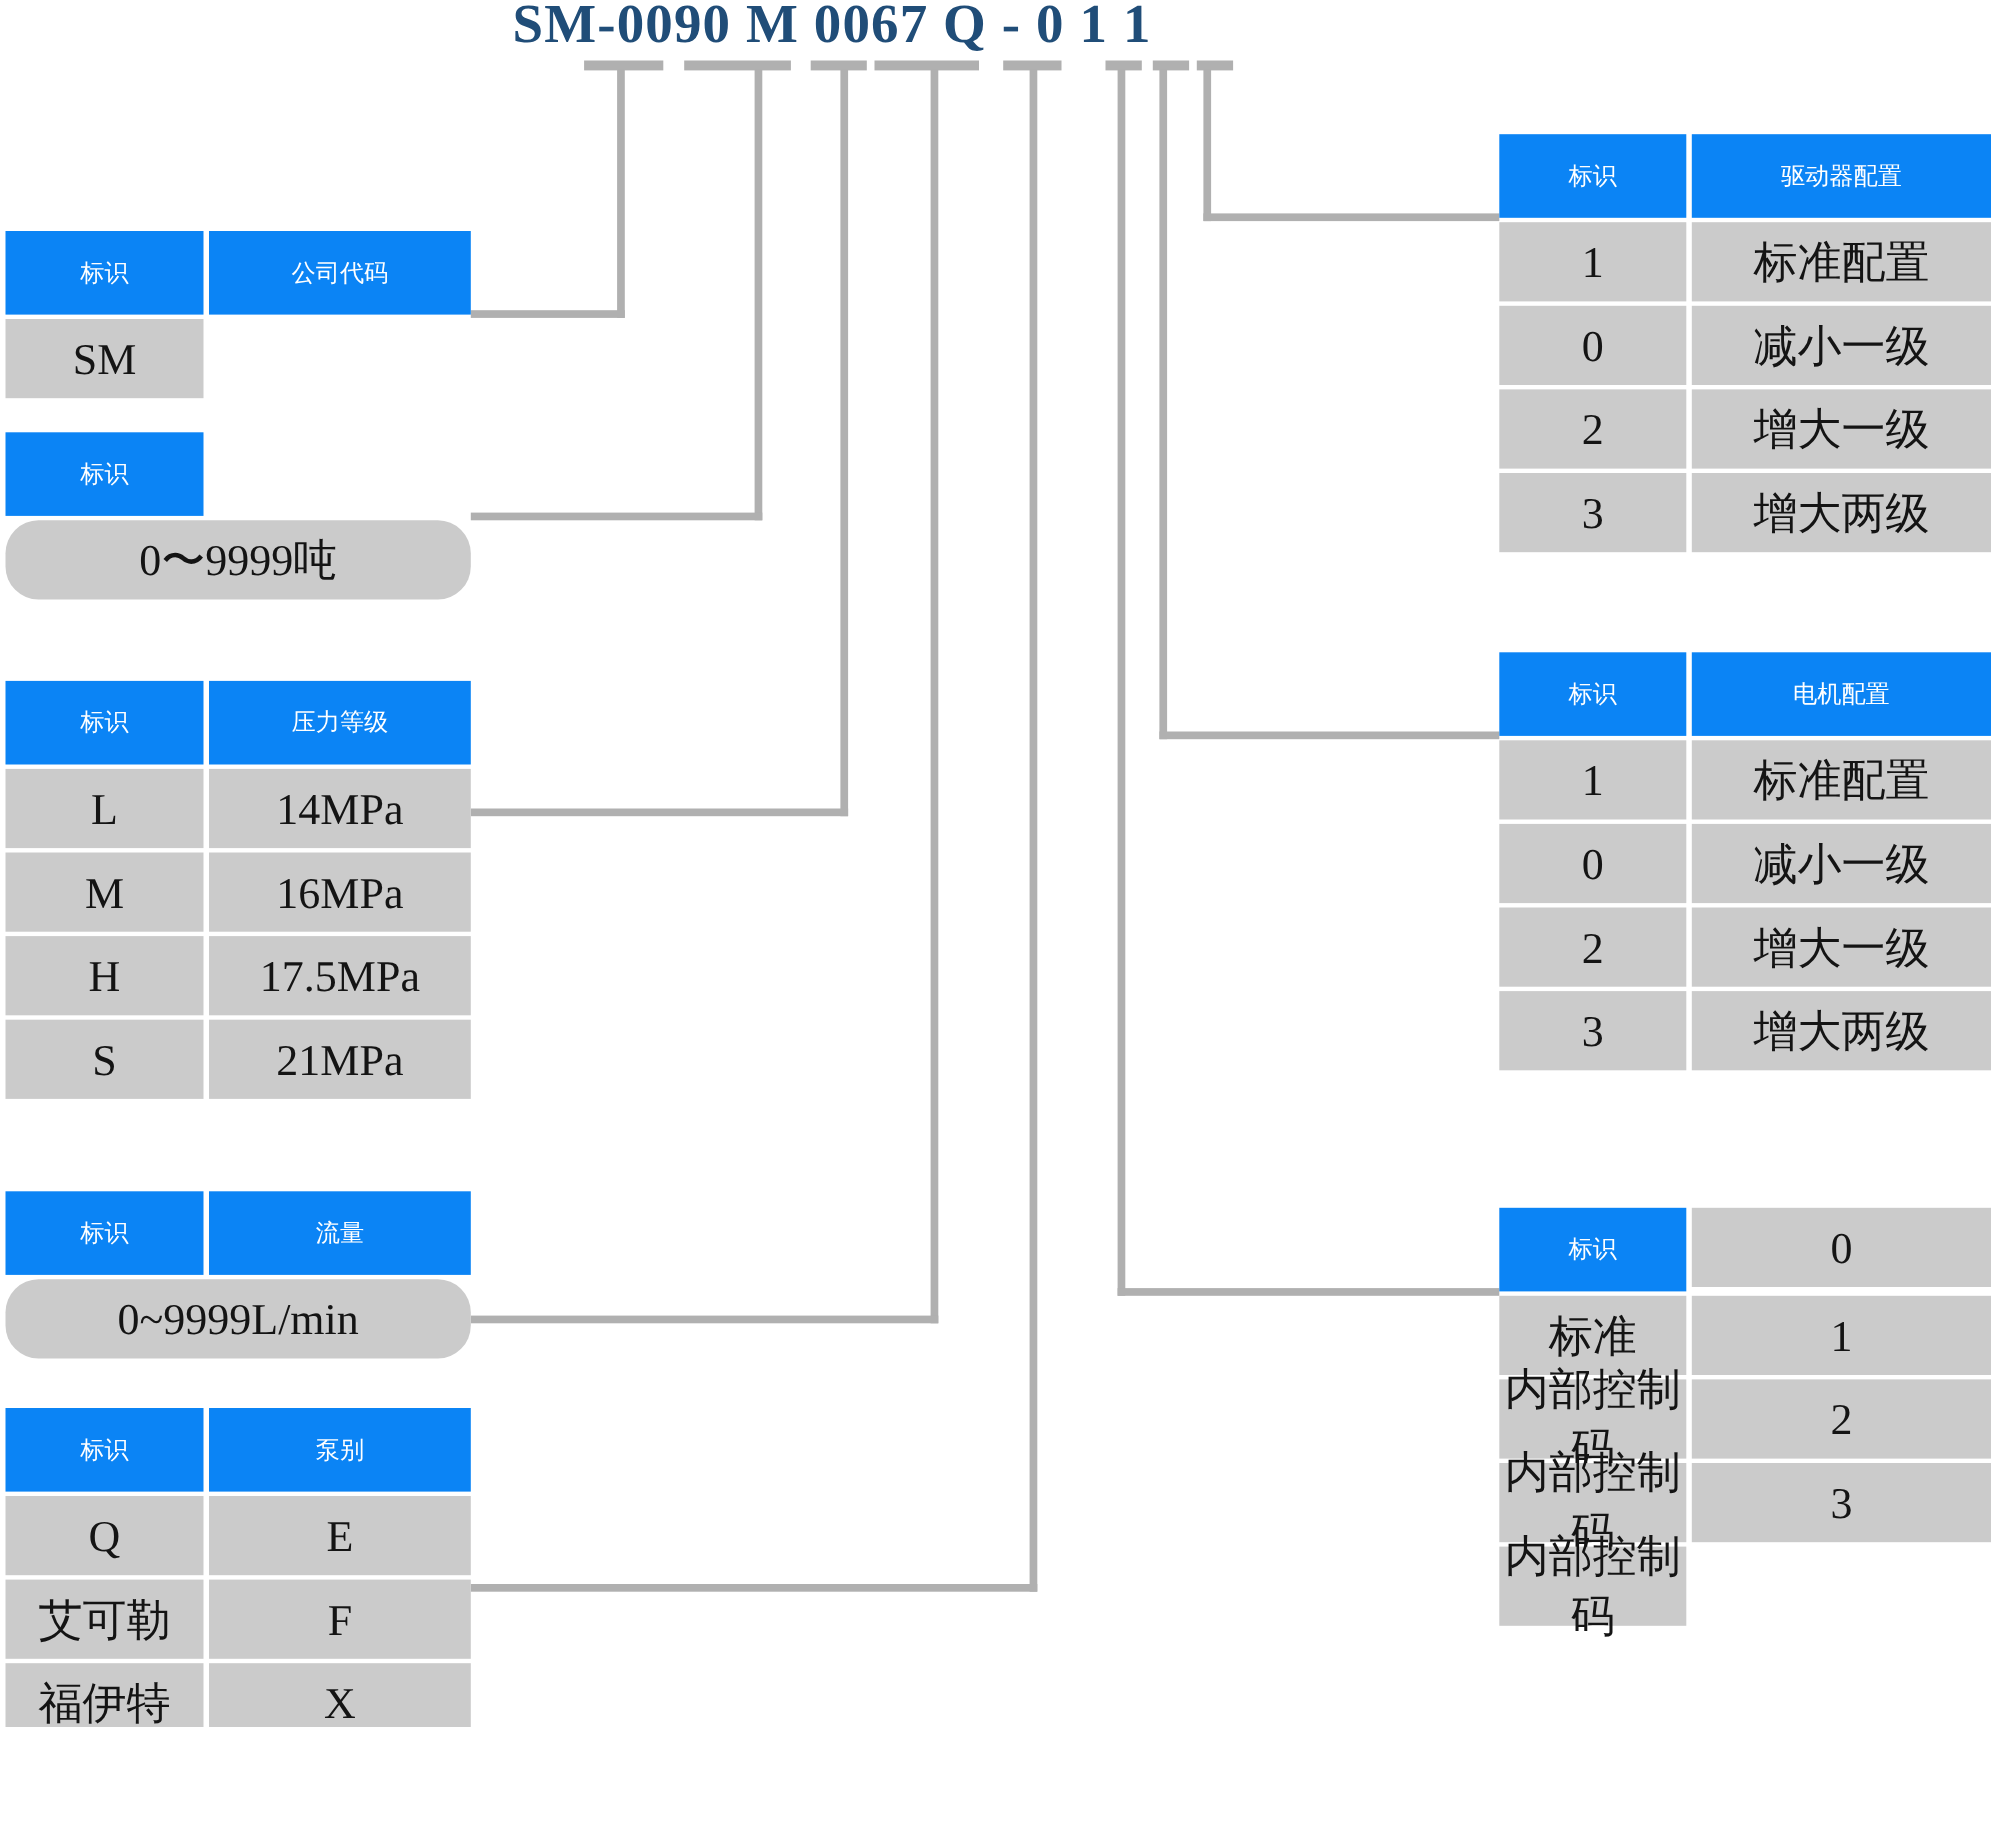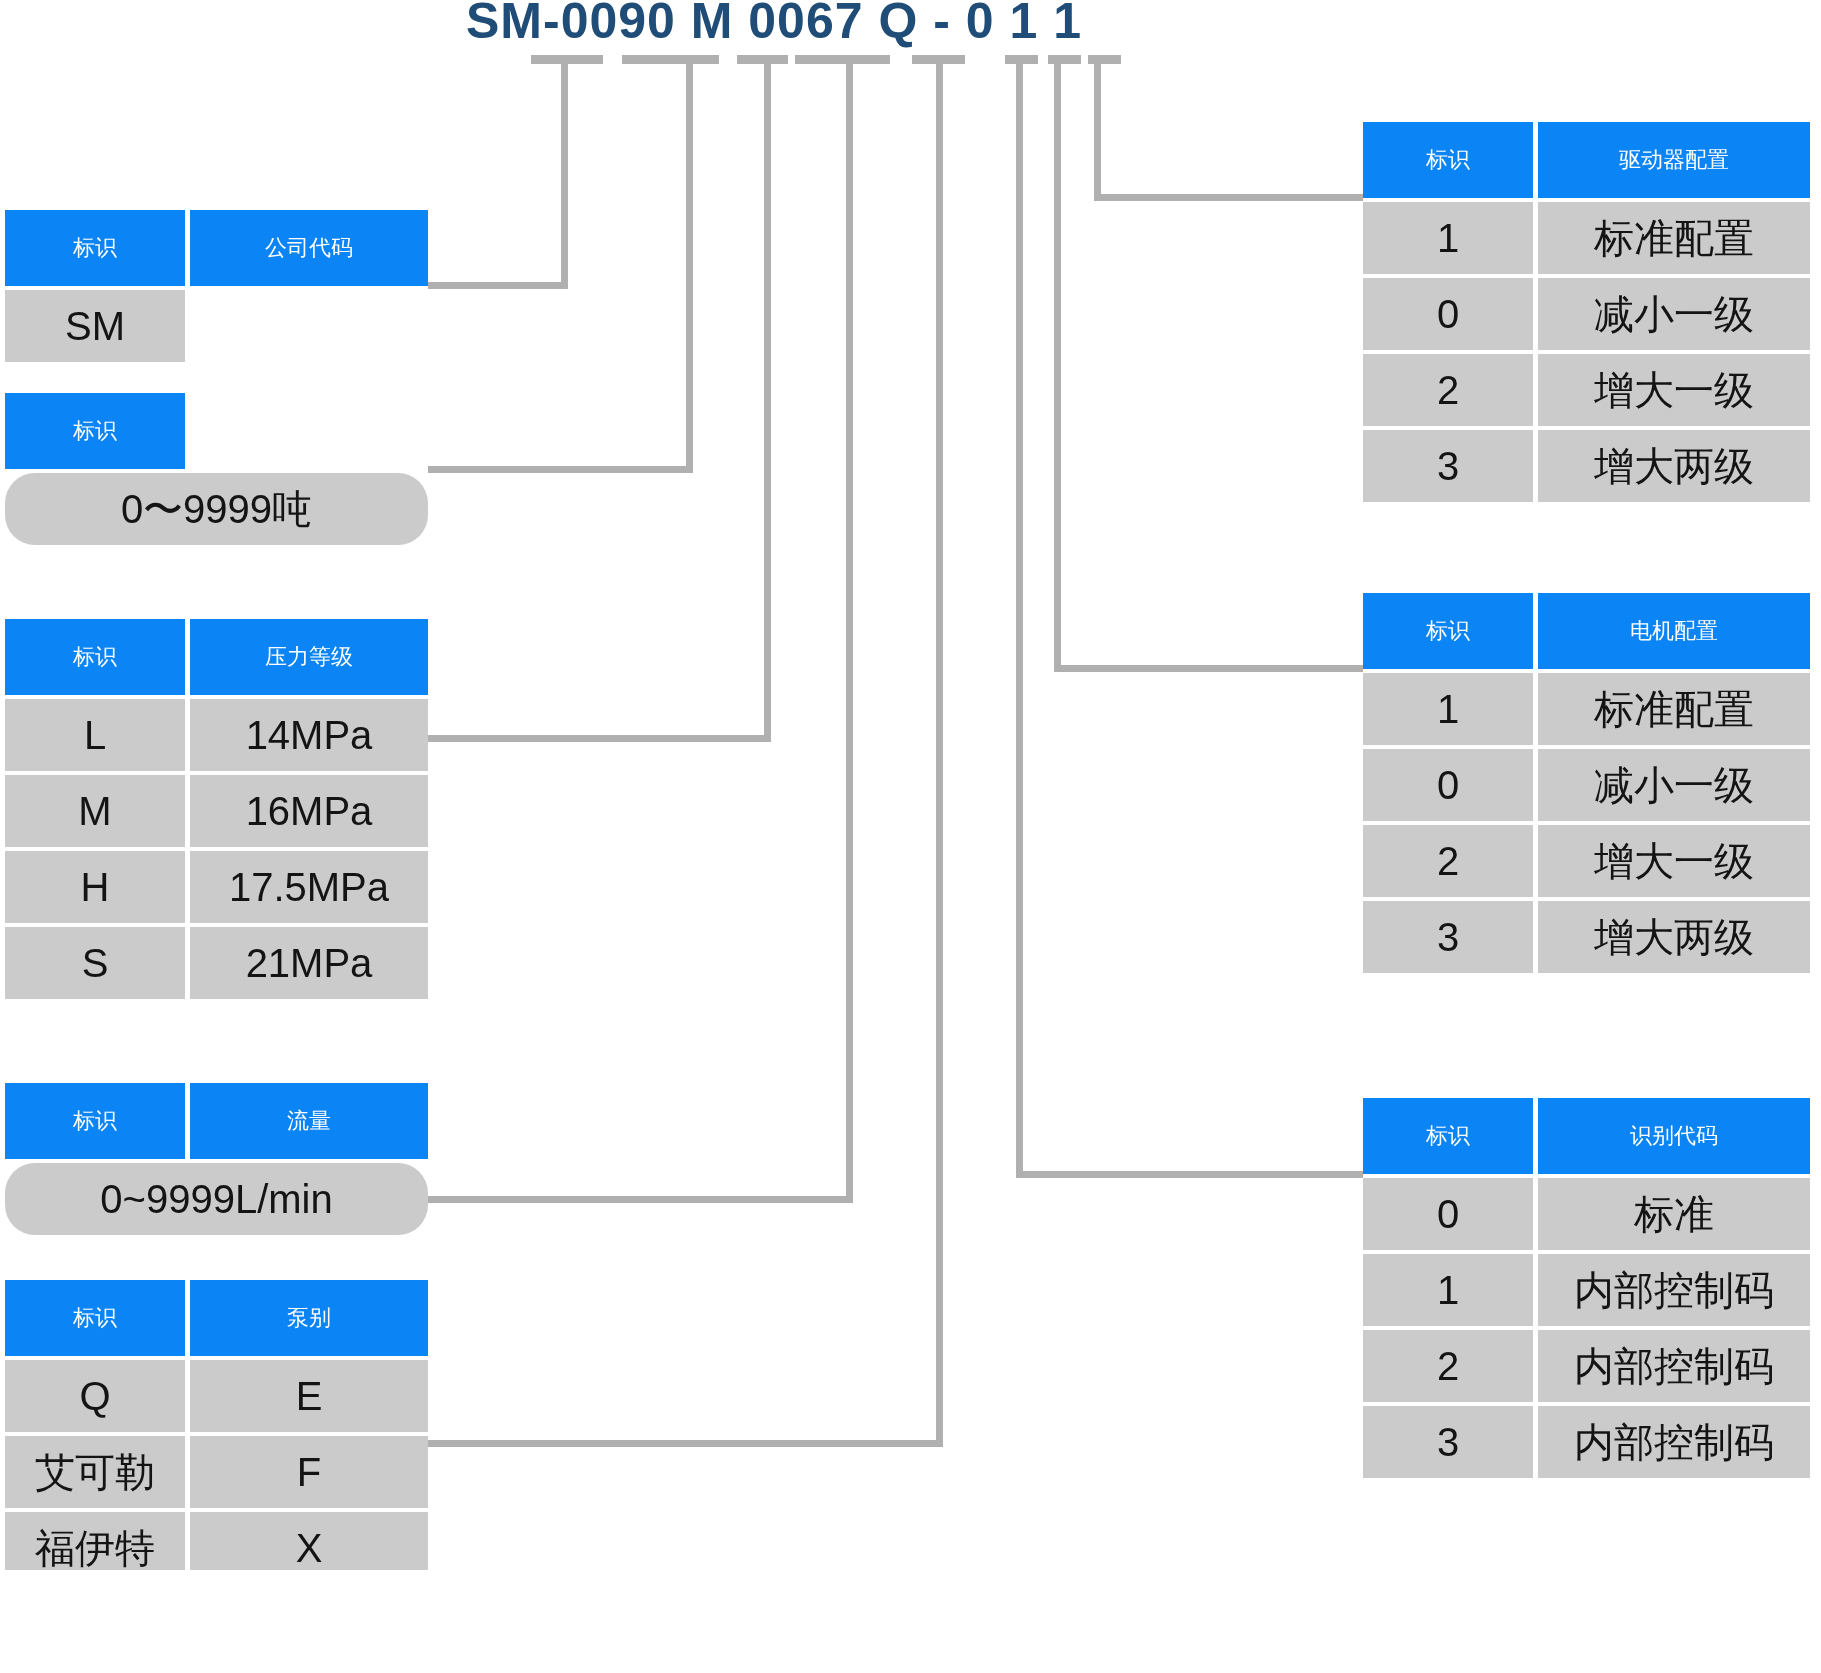--- a/index.html
+++ b/index.html
@@ -1,20 +1,20 @@
 <!DOCTYPE html>
 <html><head>
 <meta charset="utf-8">
 <style>
   html,body { margin:0; padding:0; background:#ffffff; }
   #canvas {
     position:relative;
     width:1821px; height:1570px;
     background:#ffffff;
-    font-family:Liberation Sans, sans-serif;
+    font-family:Liberation Serif, serif;
     overflow:hidden;
   }
   .title {
     position:absolute;
     left:466px; top:-8px;
     font-size:50px;
     font-weight:600;
     letter-spacing:1px;
     color:#204d78;
     white-space:pre;
@@ -140,21 +140,20 @@
     <div class="cell dc">0</div>
     <div class="cell dc">减小一级</div>
     <div class="cell dc">2</div>
     <div class="cell dc">增大一级</div>
     <div class="cell dc">3</div>
     <div class="cell dc">增大两级</div>
   </div>
 
   <div class="tbl right" style="left:1363px;top:1098px;">
     <div class="cell hd">标识</div>
-    <div class="cell hd">识别代码</div>
     <div class="cell dc">0</div>
     <div class="cell dc">标准</div>
     <div class="cell dc">1</div>
     <div class="cell dc">内部控制码</div>
     <div class="cell dc">2</div>
     <div class="cell dc">内部控制码</div>
     <div class="cell dc">3</div>
     <div class="cell dc">内部控制码</div>
   </div>
 

